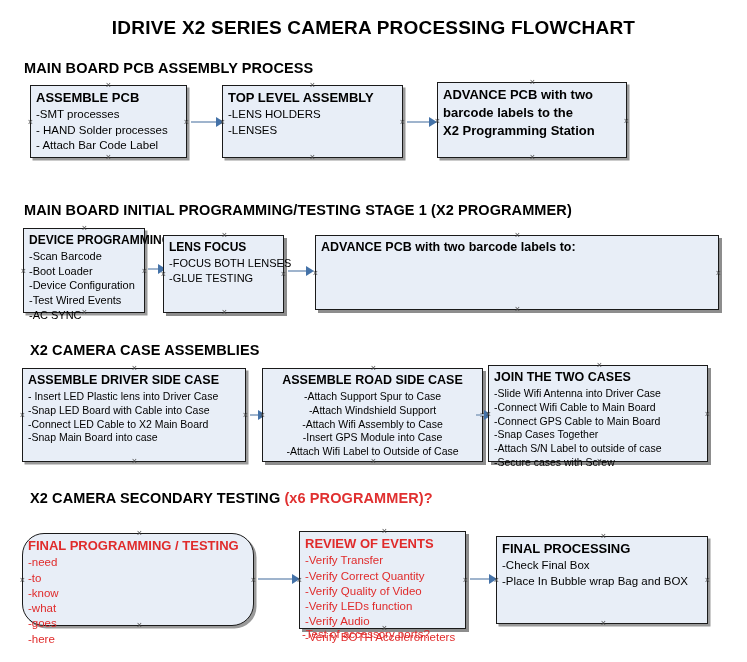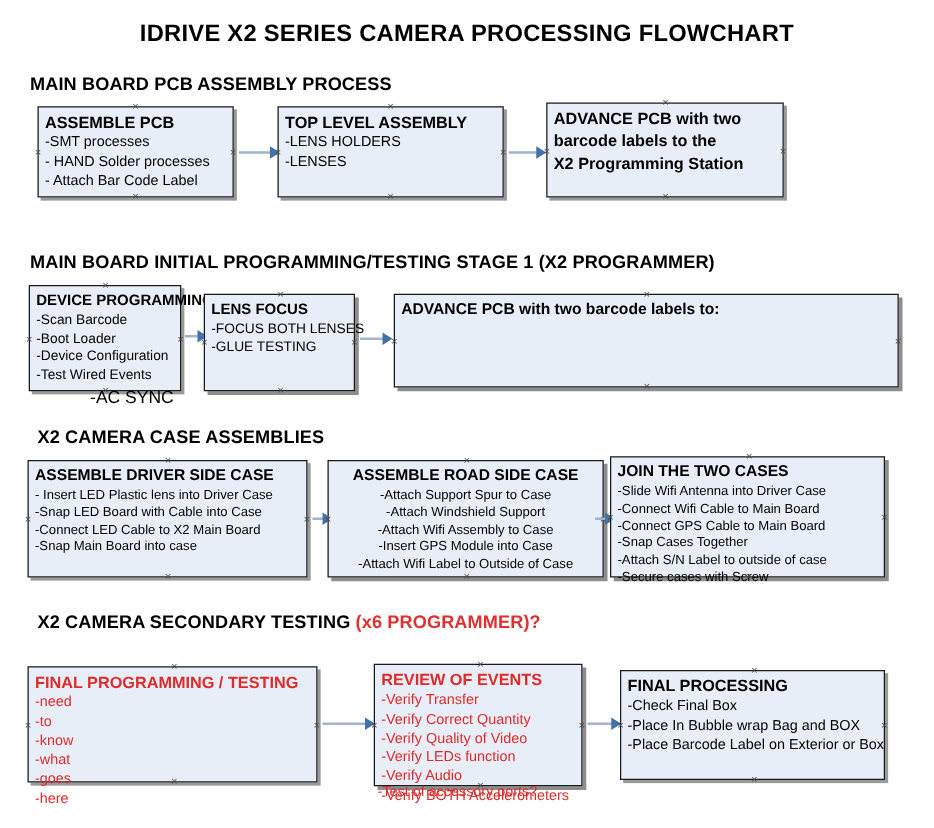--- a/index.html
+++ b/index.html
@@ -147,21 +147,21 @@
   <div class="section-head" style="left:24px; top:202px;">
     <span>MAIN BOARD INITIAL PROGRAMMING/TESTING STAGE 1 (X2 PROGRAMMER)</span>
   </div>
 
   <div class="pbox" style="left:23px; top:228px; width:122px; height:85px;">
     <div class="bx-title" style="font-size:12px;">DEVICE PROGRAMMING</div>
     <div class="bx-line" style="font-size:11px;">-Scan Barcode</div>
     <div class="bx-line" style="font-size:11px;">-Boot Loader</div>
     <div class="bx-line" style="font-size:11px;">-Device Configuration</div>
     <div class="bx-line" style="font-size:11px;">-Test Wired Events</div>
-    <div class="bx-line" style="font-size:14px;text-align:right;">-AC SYNC</div>
+    <div class="bx-line" style="font-size:11px;">-AC SYNC</div>
     <span class="hx" style="left:57px; top:-4px;"></span>
     <span class="hx" style="left:57px; bottom:-4px;"></span>
     <span class="hx" style="left:-4px; top:39px;"></span>
     <span class="hx" style="right:-4px; top:39px;"></span>
   </div>
 
   <div class="conn" style="left:148px; top:268px; width:14px;"></div>
   <div class="conn-head" style="left:158px; top:264px;"></div>
 
   <div class="pbox shadow-strong" style="left:163px; top:235px; width:121px; height:78px;">
@@ -231,21 +231,21 @@
     <span class="hx" style="left:107px; top:-4px;"></span>
     <span class="hx" style="left:107px; bottom:-4px;"></span>
     <span class="hx" style="left:-4px; top:45px;"></span>
     <span class="hx" style="right:-4px; top:45px;"></span>
   </div>
 
   <div class="section-head" style="left:30px; top:490px;">
     <span>X2 CAMERA SECONDARY TESTING </span><span class="accent">(x6 PROGRAMMER)?</span>
   </div>
 
-  <div class="pbox red" style="left:22px; top:533px; width:232px; height:93px;">
+  <div class="pbox red" style="left:22px; top:533px; width:232px; height:93px;border-radius:22px;">
     <div class="bx-title">FINAL PROGRAMMING / TESTING</div>
     <div class="bx-line">-need</div>
     <div class="bx-line">-to</div>
     <div class="bx-line">-know</div>
     <div class="bx-line">-what</div>
     <div class="bx-line">-goes</div>
     <div class="bx-line">-here</div>
     <span class="hx" style="left:113px; top:-4px;"></span>
     <span class="hx" style="left:113px; bottom:-4px;"></span>
     <span class="hx" style="left:-4px; top:43px;"></span>
@@ -271,20 +271,19 @@
 
   <div class="overflow-line" style="left:302px; top:628px;">-Test of accessory ports?</div>
 
   <div class="conn" style="left:470px; top:578px; width:22px;"></div>
   <div class="conn-head" style="left:489px; top:574px;"></div>
 
   <div class="pbox" style="left:496px; top:536px; width:212px; height:88px;">
     <div class="bx-title">FINAL PROCESSING</div>
     <div class="bx-line"> -Check Final Box</div>
     <div class="bx-line">-Place In Bubble wrap Bag and BOX</div>
-    <div class="bx-line">-Place Barcode Label on Exterior or Box</div>
     <span class="hx" style="left:103px; top:-4px;"></span>
     <span class="hx" style="left:103px; bottom:-4px;"></span>
     <span class="hx" style="left:-4px; top:40px;"></span>
     <span class="hx" style="right:-4px; top:40px;"></span>
   </div>
 
 </div>
 
 </body></html>

